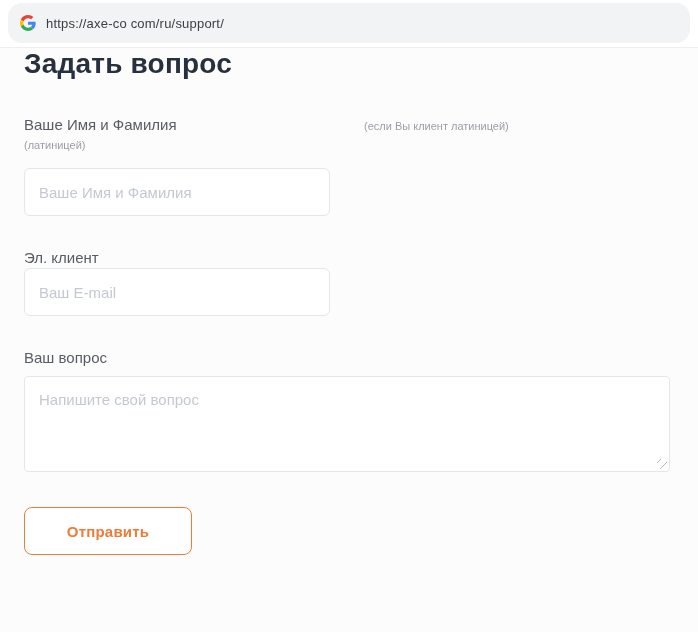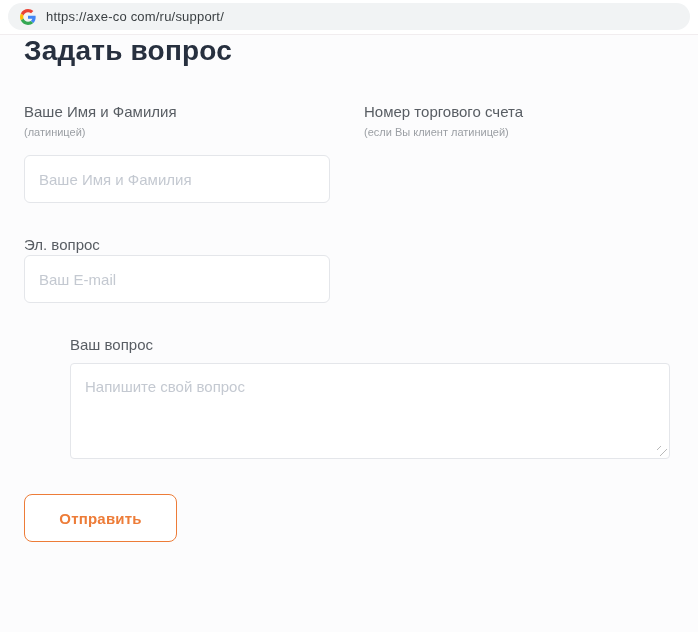--- a/index.html
+++ b/index.html
@@ -11,21 +11,21 @@
   }
   .screen { width: 698px; height: 632px; background: #fcfcfd; }
 
   
   .browser-bar {
     background: #ffffff;
     padding: 3px 8px 4px 8px;
     border-bottom: 1px solid #f1edef;
   }
   .url-pill {
-    height: 27px;
+    height: 40px;
     background: #f1f3f4;
     border-radius: 14px;
     display: flex;
     align-items: center;
     padding: 0 12px;
     gap: 10px;
     cursor: text;
   }
   .g-icon { width: 16px; height: 16px; display: inline-flex; flex: 0 0 auto; }
   .g-icon svg { width: 16px; height: 16px; }
@@ -46,21 +46,21 @@
     letter-spacing: 0.2px;
   }
 
   .row {
     display: grid;
     grid-template-columns: 1fr 1fr;
     column-gap: 34px;
   }
   .row1 { margin-top: 35px; }
   .row2 { margin-top: 32px; }
-  .row3 { margin-top: 32px; margin-left: 46px; }
+  .row3 { margin-top: 32px; }
 
   .field-label {
     font-size: 15px;
     line-height: 19px;
     color: #585d63;
   }
   .field-sub {
     margin-top: 4px;
     font-size: 11px;
     line-height: 15px;
@@ -136,21 +136,21 @@
     cursor: nwse-resize;
     background: repeating-linear-gradient(135deg,
       transparent 0 2.5px,
       #b9b9b9 2.5px 3.5px,
       transparent 3.5px 6px);
   }
 
   
   .submit-btn {
     margin-top: 35px;
-    width: 153px;
+    width: 168px;
     height: 48px;
     background: #ffffff;
     border: 1px solid #ed7c38;
     border-radius: 8px;
     color: #ed7c38;
     font-family: "Liberation Sans", sans-serif;
     font-size: 15px;
     font-weight: 700;
     letter-spacing: 0.2px;
     cursor: pointer;
@@ -178,28 +178,27 @@
   <div class="content">
     <h1>Задать вопрос</h1>
 
     <div class="row row1">
       <div class="field">
         <div class="field-label">Ваше Имя и Фамилия</div>
         <div class="field-sub">(латиницей)</div>
         <input type="text" class="text-input mt15" placeholder="Ваше Имя и Фамилия" style="">
       </div>
       <div class="field">
-        <div class="field-label">Номер торгового счета</div>
         <div class="field-sub">(если Вы клиент латиницей)</div>
       </div>
     </div>
 
     <div class="row row2">
       <div class="field">
-        <div class="field-label">Эл. вопрос</div>
+        <div class="field-label">Эл. клиент</div>
         <input type="text" class="text-input mt9" placeholder="Ваш E-mail" style="">
       </div>
     </div>
 
     <div class="field row3">
       <div class="field-label">Ваш вопрос</div>
       <div class="ta-wrap">
         <textarea placeholder="Напишите свой вопрос" style=""></textarea>
         <span class="resize-handle"></span>
       </div>

